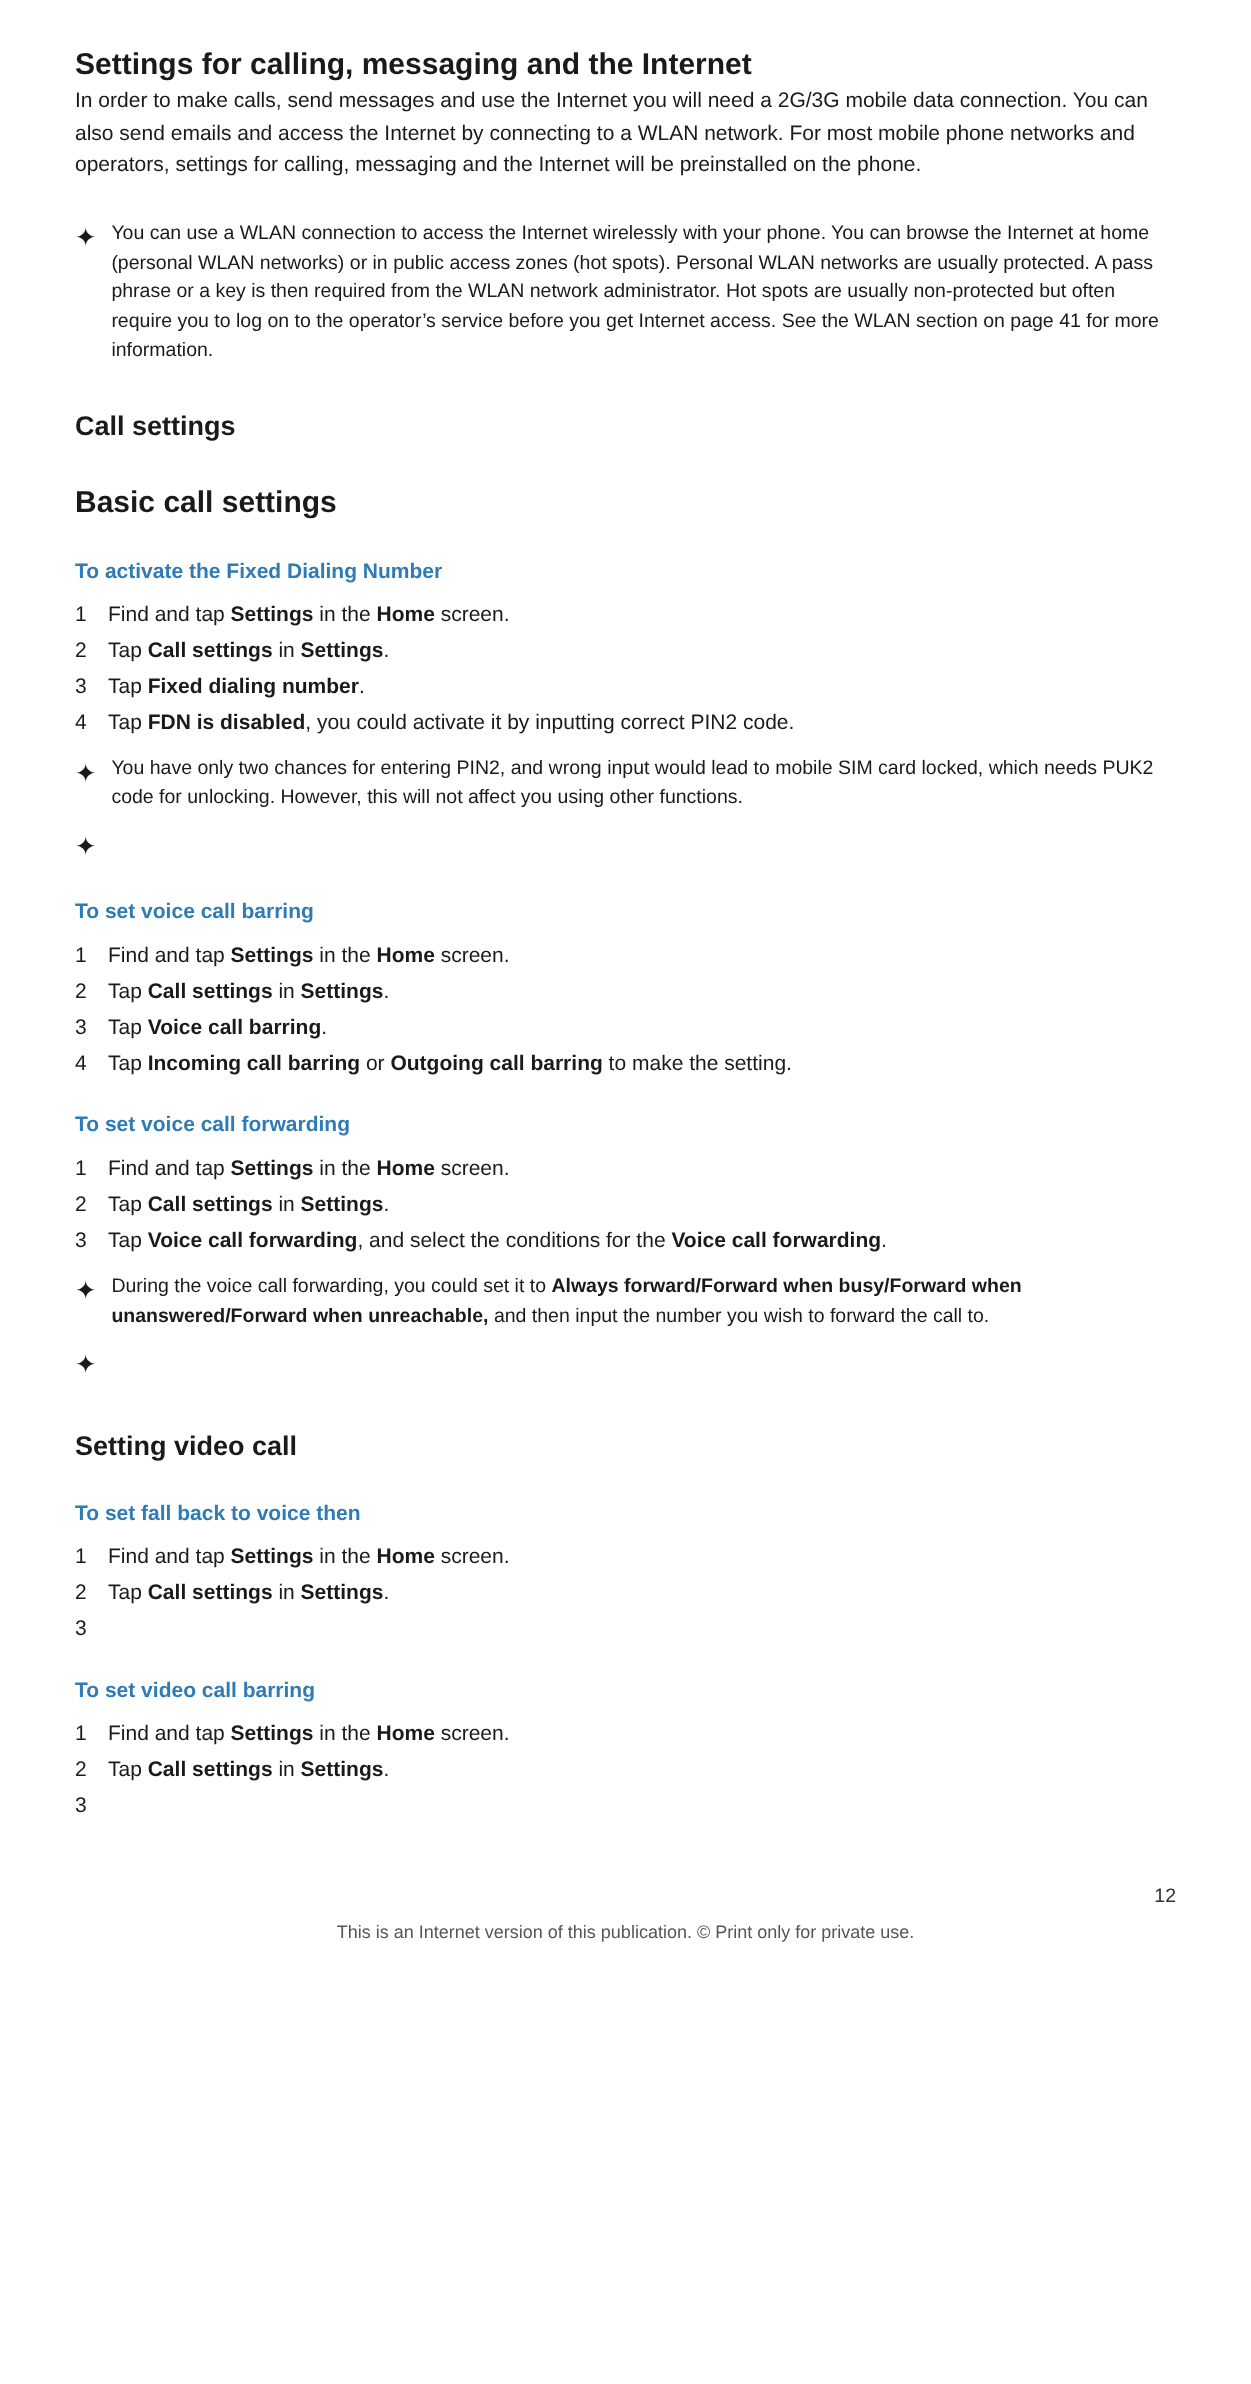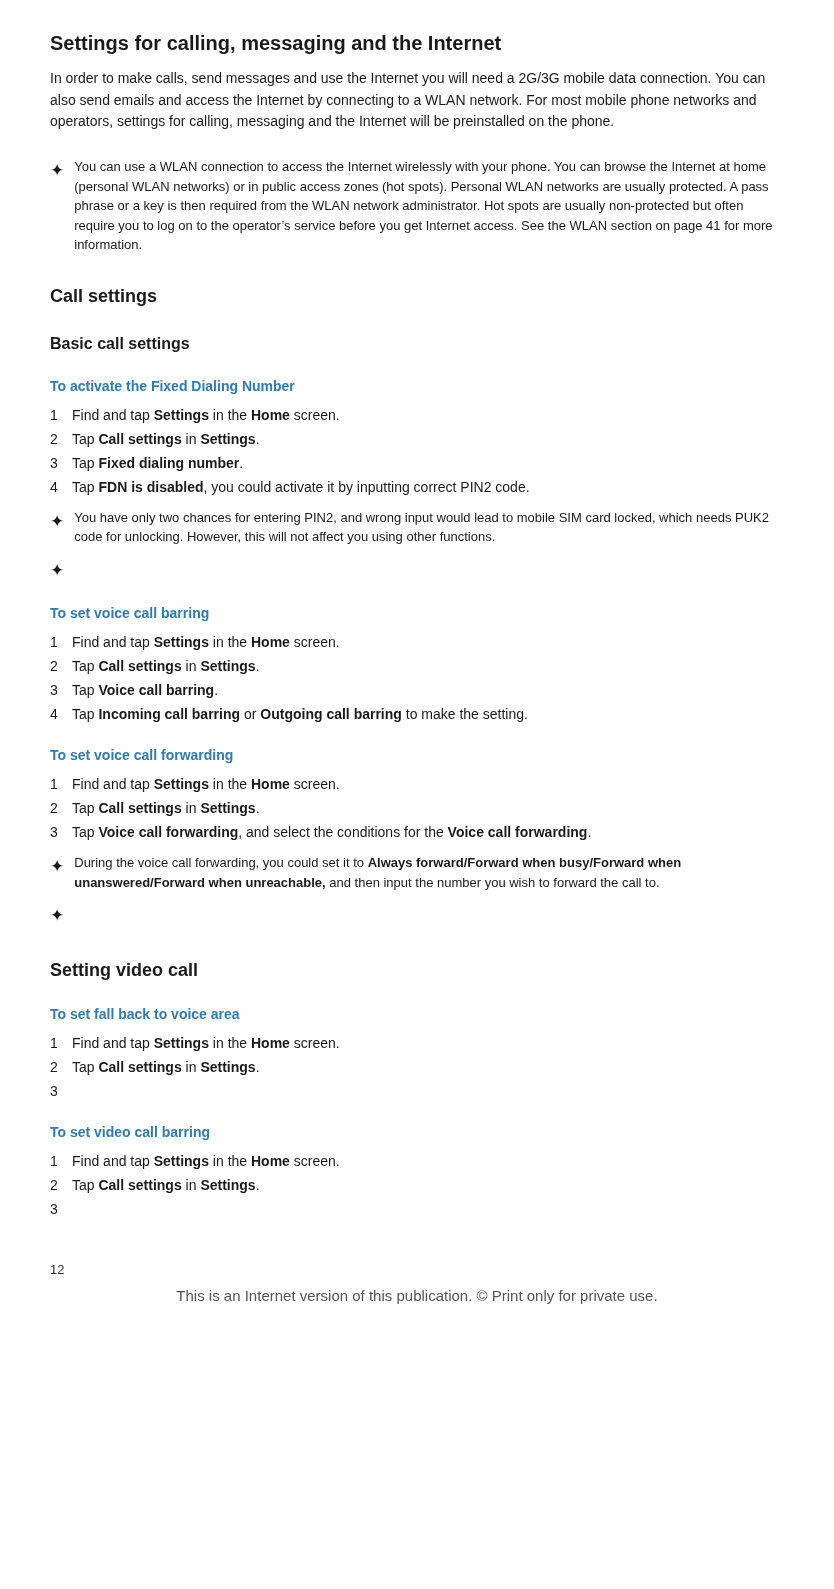--- a/index.html
+++ b/index.html
@@ -9,31 +9,31 @@
       line-height: 1.5;
       color: #1a1a1a;
       background: #fff;
       width: 834px;
       min-height: 1589px;
       padding: 30px 50px 40px 50px;
     }
     h1 {
       font-size: 20px;
       font-weight: bold;
-      margin-bottom: 12px;
+      margin-bottom: 0;
       line-height: 1.3;
     }
     h2 {
       font-size: 18px;
       font-weight: bold;
       margin-top: 28px;
       margin-bottom: 10px;
     }
     h3 {
-      font-size: 16px;
+      font-size: 20px;
       font-weight: bold;
       margin-top: 22px;
       margin-bottom: 8px;
     }
     .section-title {
       color: #2e7bb5;
       font-size: 14px;
       font-weight: bold;
       margin-top: 20px;
       margin-bottom: 8px;
@@ -72,28 +72,28 @@
       font-size: 17px;
       margin-top: 1px;
       flex-shrink: 0;
       color: #1a1a1a;
     }
     .tip-text {
       font-size: 13px;
       line-height: 1.5;
     }
     .footer-page {
-      text-align: left;
+      text-align: right;
       margin-top: 40px;
       font-size: 13px;
       color: #333;
     }
     .footer-legal {
       text-align: center;
-      font-size: 15px;
+      font-size: 12px;
       color: #555;
       margin-top: 6px;
     }
     b { font-weight: bold; }
   </style>
 </head>
 <body>
 
 <h1>Settings for calling, messaging and the Internet</h1>
 
@@ -180,21 +180,21 @@
   <span class="tip-icon">✦</span>
   <span class="tip-text">During the voice call forwarding, you could set it to <b>Always forward/Forward when busy/Forward when unanswered/Forward when unreachable,</b> and then input the number you wish to forward the call to.</span>
 </div>
 
 <div class="tip-box">
   <span class="tip-icon">✦</span>
 </div>
 
 <h2>Setting video call</h2>
 
-<div class="section-title">To set fall back to voice area</div>
+<div class="section-title">To set fall back to voice then</div>
 
 <ol>
   <li>
     <span class="num">1</span>
     <span>Find and tap <b>Settings</b> in the <b>Home</b> screen.</span>
   </li>
   <li>
     <span class="num">2</span>
     <span>Tap <b>Call settings</b> in <b>Settings</b>.</span>
   </li>

